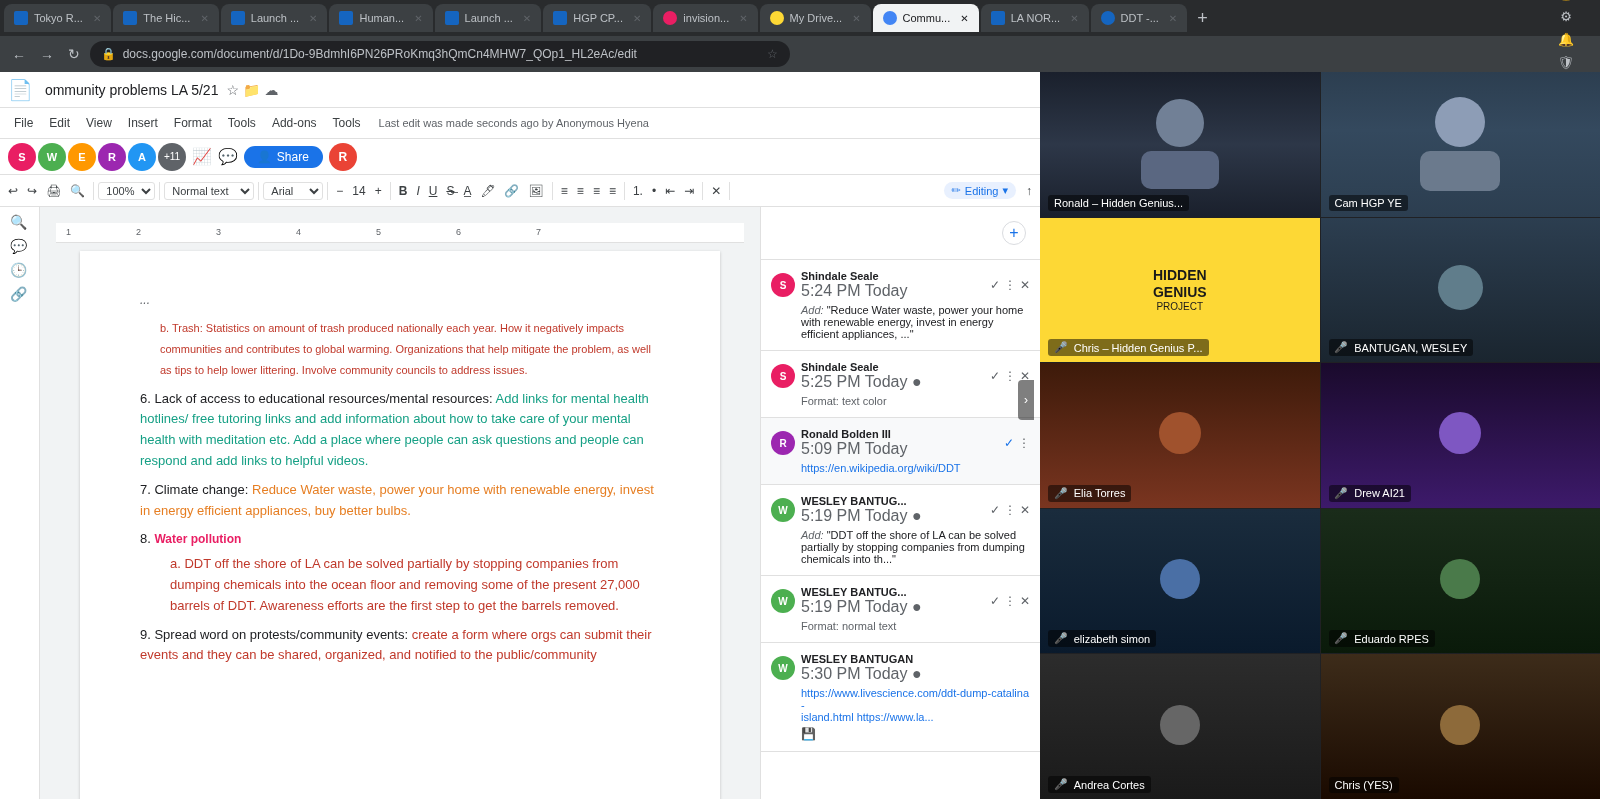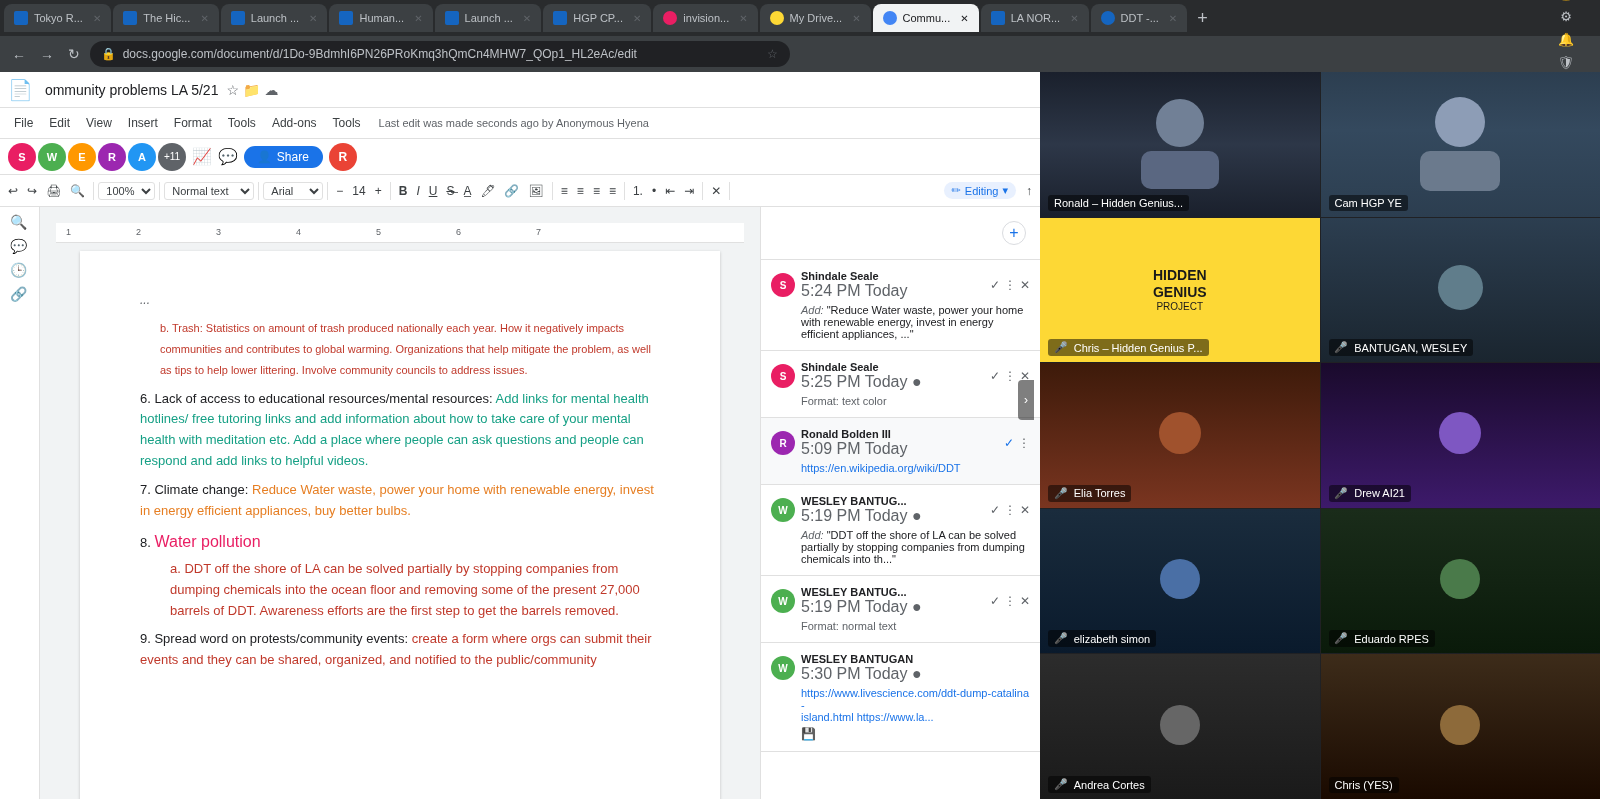--- a/index.html
+++ b/index.html
@@ -322,21 +322,21 @@
 
           <div style="margin-bottom:8px">
             <span style="font-size:13px;color:#202124">6. Lack of access to educational resources/mental resources: </span><span style="color:#16a085;font-size:13px">Add links for mental health hotlines/ free tutoring links and add information about how to take care of your mental health with meditation etc. Add a place where people can ask questions and people can respond and add links to helpful videos.</span>
           </div>
 
           <div style="margin-bottom:8px">
             <span style="font-size:13px;color:#202124">7. Climate change: </span><span style="color:#e67e22;font-size:13px">Reduce Water waste, power your home with renewable energy, invest in energy efficient appliances, buy better bulbs.</span>
           </div>
 
           <div style="margin-bottom:4px">
-            <span style="font-size:13px;color:#202124">8. </span><span style="color:#e91e63;font-size:16px;font-weight:normal">Water pollution</span>
+            <span style="font-size:13px;color:#202124">8. </span><span style="color:#e91e63;font-size:12px;font-weight:bold">Water pollution</span>
           </div>
 
           <div style="margin-bottom:8px;padding-left:30px">
             <span style="font-size:13px;color:#c0392b">a. DDT off the shore of LA can be solved partially by stopping companies from dumping chemicals into the ocean floor and removing some of the present 27,000 barrels of DDT. Awareness efforts are the first step to get the barrels removed.</span>
           </div>
 
           <div style="margin-bottom:8px">
             <span style="font-size:13px;color:#202124">9. Spread word on protests/community events: </span><span style="color:#c0392b;font-size:13px">create a form where orgs can submit their events and they can be shared, organized, and notified to the public/community</span>
           </div>
 

